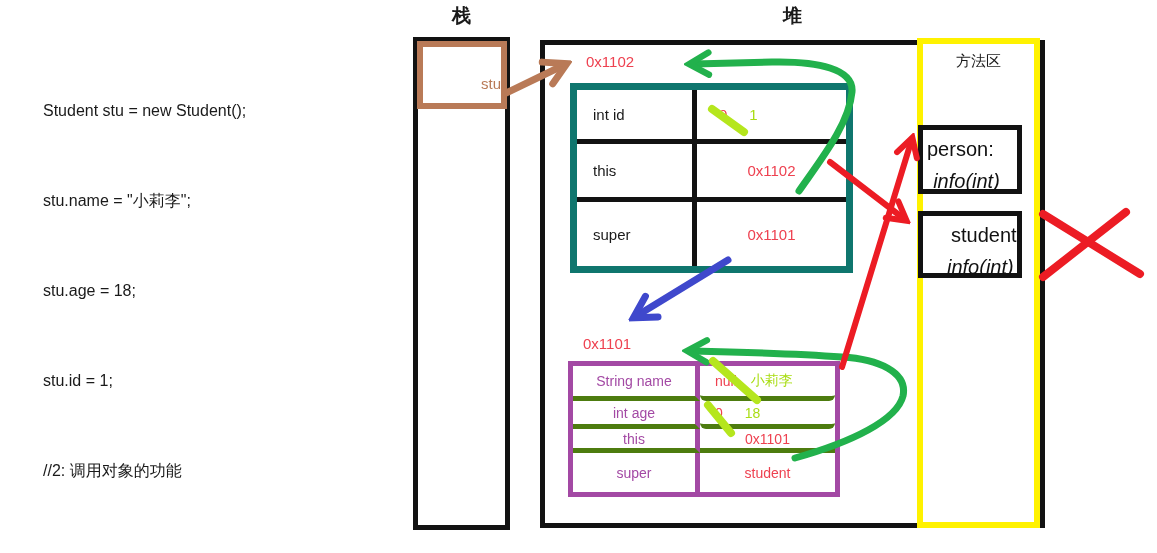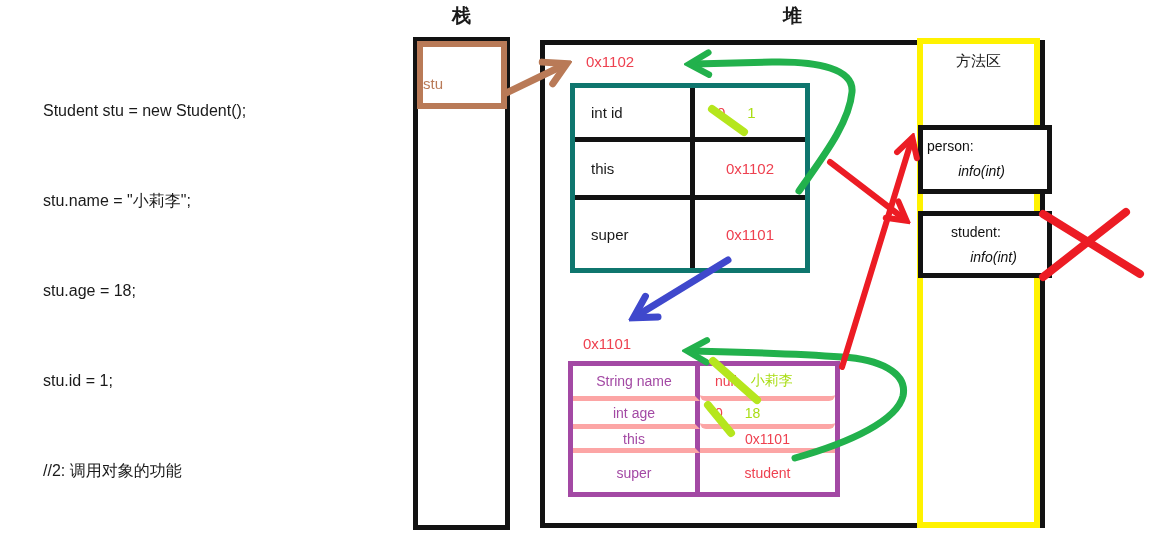--- a/index.html
+++ b/index.html
@@ -16,54 +16,54 @@
   .heap-title  { left:540px; top:3px; width:505px; }
 
   
   .stack-box { position:absolute; left:413px; top:37px; width:97px; height:493px; border:5px solid #121212; background:#fff; }
   .heap-box  { position:absolute; left:540px; top:40px; width:505px; height:488px; border:5px solid #121212; background:#fff; }
   .method-box { position:absolute; left:917px; top:38px; width:123px; height:490px; border:6px solid #fff200; background:#fff; }
   .method-title { margin-top:8px; text-align:center; font-size:15px; color:#1a1a1a; }
 
   
   .stu-box { position:absolute; left:417px; top:41px; width:90px; height:68px; border:6px solid #b97a57;
-             color:#b97a57; font-size:15px; display:flex; align-items:center; justify-content:flex-start;
+             color:#b97a57; font-size:15px; display:flex; align-items:center; justify-content:flex-end;
              padding-top:16px; background:#fff; }
 
   
   .addr { position:absolute; font-size:15px; color:#ee4150; }
   .addr-1102 { left:586px; top:53px; }
   .addr-1101 { left:583px; top:335px; }
 
   
-  .tbl1 { position:absolute; left:570px; top:83px; width:240px; height:190px;
-          border:5px solid #0f766e; display:grid; grid-template-columns:120px 1fr; grid-template-rows:54px 58px auto; background:#fff;text-align:center; }
+  .tbl1 { position:absolute; left:570px; top:83px; width:283px; height:190px;
+          border:7px solid #0f766e; display:grid; grid-template-columns:120px 1fr; grid-template-rows:54px 58px auto; background:#fff;text-align:center; }
   .tbl1 .cell { display:flex; align-items:center; font-size:15px; color:#1a1a1a; }
   .tbl1 .field { padding-left:16px; border-right:5px solid #121212; }
   .tbl1 .r1 { border-bottom:5px solid #121212; }
   .tbl1 .r2 { border-bottom:5px solid #121212; }
   .tbl1 .value { justify-content:center; color:#ee4150; }
   .tbl1 .value.mixed { justify-content:flex-start; padding-left:22px; }
 
   
   .tbl2 { position:absolute; left:568px; top:361px; width:272px; height:136px;
           border:5px solid #a349a4; display:grid; grid-template-columns:127px 1fr; grid-template-rows:35px 28px 24px auto; background:#fff; }
   .tbl2 .cell { display:flex; align-items:center; font-size:14px; }
   .tbl2 .field { justify-content:center; color:#a349a4; border-right:5px solid #a349a4; }
-  .tbl2 .r1, .tbl2 .r2, .tbl2 .r3 { border-bottom:5px solid #fca5a5; }
+  .tbl2 .r1, .tbl2 .r2, .tbl2 .r3 { border-bottom:5px solid #4d7c0f; }
   .tbl2 .value { justify-content:center; color:#ee4150; }
   .tbl2 .value.mixed { justify-content:flex-start; padding-left:15px;border-radius:6px; }
 
   .old-val { color:#ee4150; }
   .new-val { color:#a9dd14; }
   .gap22 { display:inline-block; width:22px; }
   .gap14 { display:inline-block; width:14px; }
 
   
-  .method-entry { position:absolute; left:918px; width:134px; border:5px solid #121212; background:#fff; font-size:14px; color:#111; }
+  .method-entry { position:absolute; left:918px; width:104px; border:5px solid #121212; background:#fff; font-size:20px; color:#111; }
   .me-person { top:125px; height:69px; }
   .me-student { top:211px; height:67px;padding-left:24px; }
   .m-name { padding:8px 0 0 4px; }
   .m-sig  { text-align:center; padding:9px 7px 0 0;font-style:italic; }
 
   
   .overlay { position:absolute; left:0; top:0; width:1157px; height:553px; pointer-events:none; }
 </style>
 </head>
 <body>

